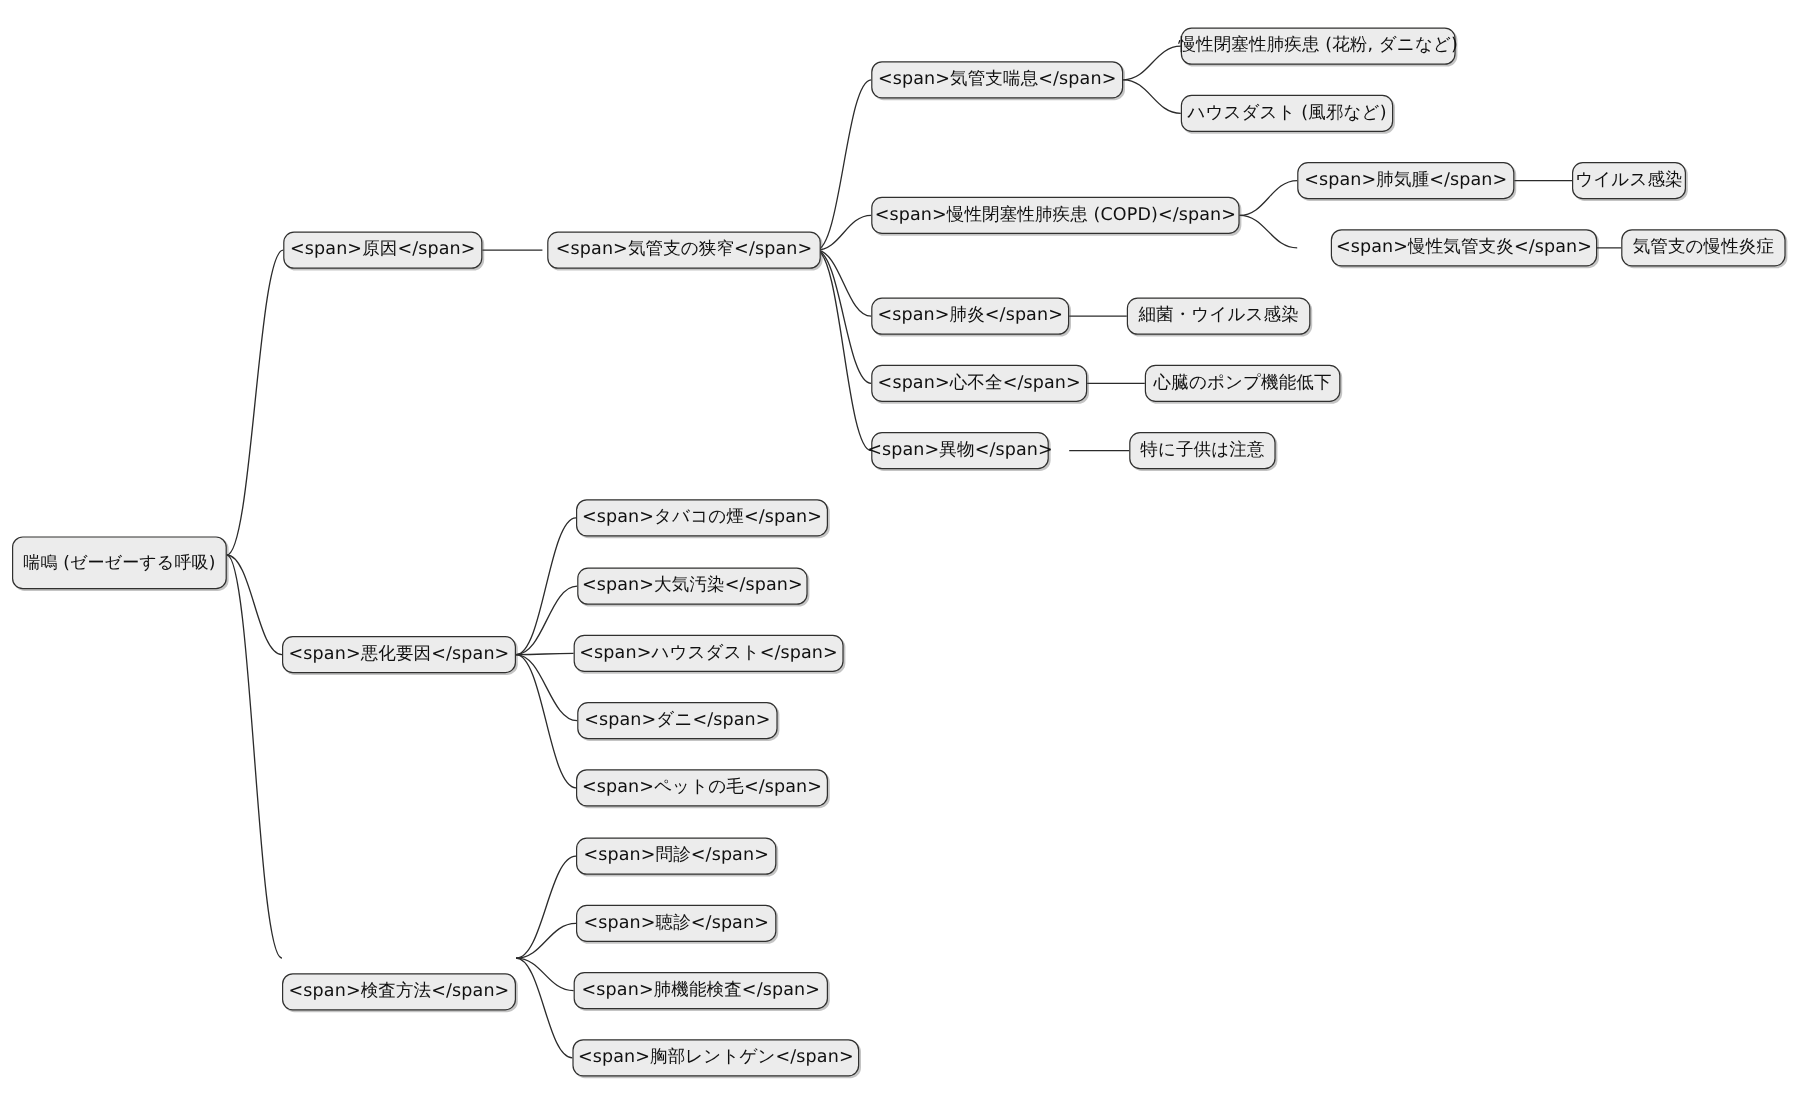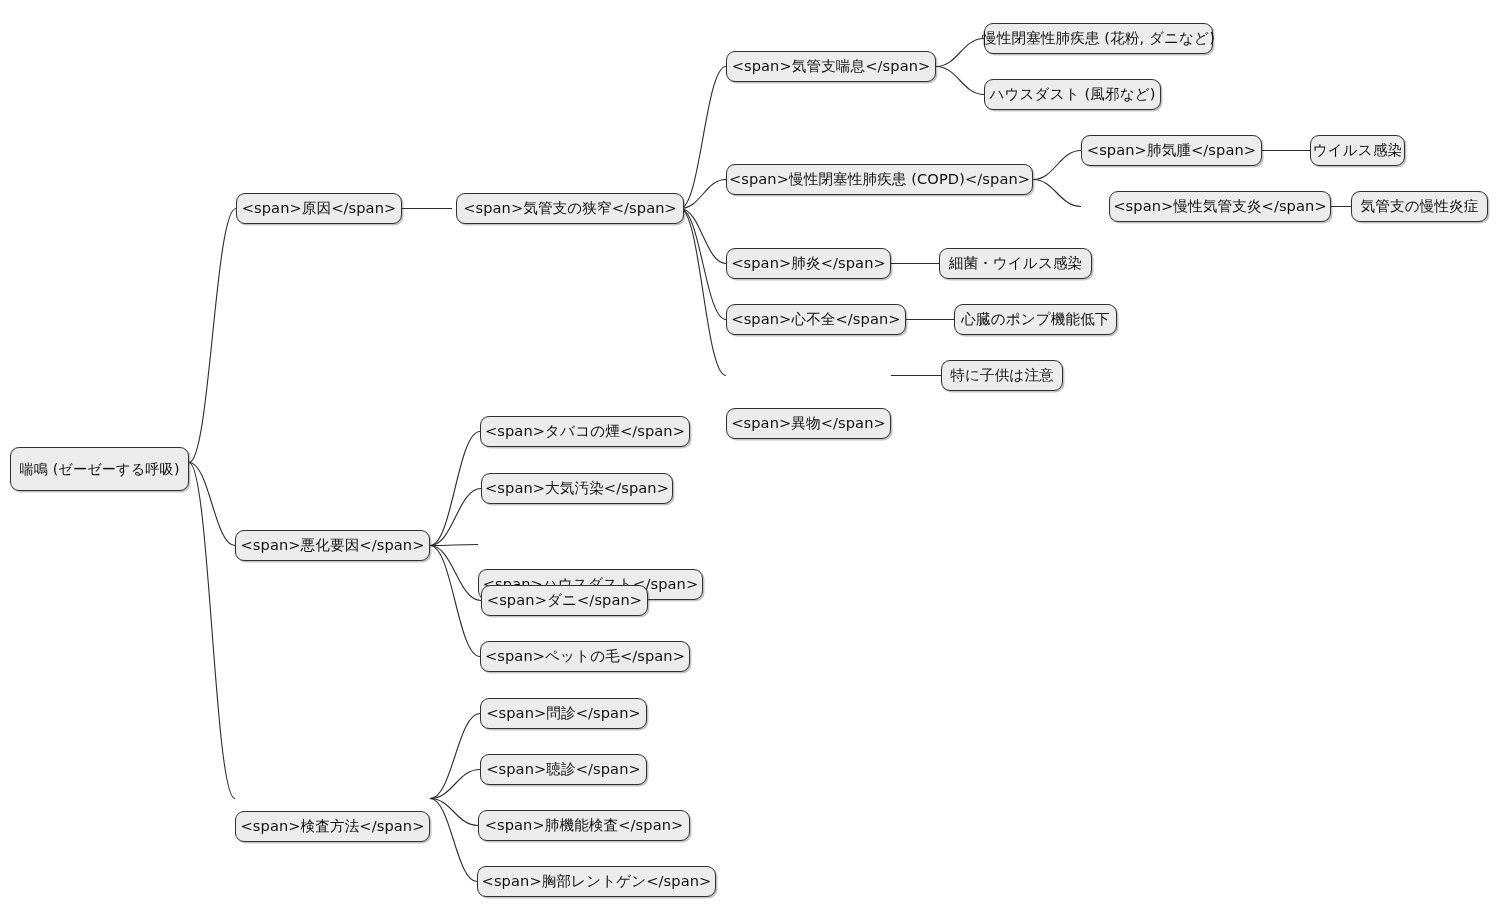--- a/index.html
+++ b/index.html
@@ -93,26 +93,26 @@
       <div class="node" style="left: 984px; top: 79px; width: 177px; height: 31px;">ハウスダスト (風邪など)</div>
       <div class="node" style="left: 726px; top: 164px; width: 307px; height: 31px;">&lt;span&gt;慢性閉塞性肺疾患 (COPD)&lt;/span&gt;</div>
       <div class="node" style="left: 1081px; top: 135px; width: 181px; height: 31px;">&lt;span&gt;肺気腫&lt;/span&gt;</div>
       <div class="node" style="left: 1310px; top: 135px; width: 95px; height: 31px;">ウイルス感染</div>
       <div class="node" style="left: 1081px; top: 191px; width: 222px; height: 31px; margin-left: 28px;">&lt;span&gt;慢性気管支炎&lt;/span&gt;</div>
       <div class="node" style="left: 1351px; top: 191px; width: 137px; height: 31px;">気管支の慢性炎症</div>
       <div class="node" style="left: 726px; top: 248px; width: 165px; height: 31px;">&lt;span&gt;肺炎&lt;/span&gt;</div>
       <div class="node" style="left: 939px; top: 248px; width: 153px; height: 31px;">細菌・ウイルス感染</div>
       <div class="node" style="left: 726px; top: 304px; width: 180px; height: 31px;">&lt;span&gt;心不全&lt;/span&gt;</div>
       <div class="node" style="left: 954px; top: 304px; width: 163px; height: 31px;">心臓のポンプ機能低下</div>
-      <div class="node" style="left: 726px; top: 360px; width: 165px; height: 31px; margin-top: 48px;">&lt;span&gt;異物&lt;/span&gt;</div>
+      <div class="node" style="left: 726px; top: 360px; width: 148px; height: 31px;">&lt;span&gt;異物&lt;/span&gt;</div>
       <div class="node" style="left: 941px; top: 360px; width: 122px; height: 31px;">特に子供は注意</div>
       <div class="node" style="left: 235px; top: 530px; width: 195px; height: 31px;">&lt;span&gt;悪化要因&lt;/span&gt;</div>
       <div class="node" style="left: 480px; top: 416px; width: 210px; height: 31px;">&lt;span&gt;タバコの煙&lt;/span&gt;</div>
       <div class="node" style="left: 481px; top: 473px; width: 192px; height: 31px;">&lt;span&gt;大気汚染&lt;/span&gt;</div>
-      <div class="node" style="left: 478px; top: 529px; width: 225px; height: 31px; margin-top: 40px;">&lt;span&gt;ハウスダスト&lt;/span&gt;</div>
+      <div class="node" style="left: 478px; top: 529px; width: 225px; height: 31px;">&lt;span&gt;ハウスダスト&lt;/span&gt;</div>
       <div class="node" style="left: 481px; top: 585px; width: 167px; height: 31px;">&lt;span&gt;ダニ&lt;/span&gt;</div>
       <div class="node" style="left: 480px; top: 641px; width: 210px; height: 31px;">&lt;span&gt;ペットの毛&lt;/span&gt;</div>
       <div class="node" style="left: 235px; top: 783px; width: 195px; height: 31px; margin-top: 28px;">&lt;span&gt;検査方法&lt;/span&gt;</div>
       <div class="node" style="left: 480px; top: 698px; width: 167px; height: 31px;">&lt;span&gt;問診&lt;/span&gt;</div>
       <div class="node" style="left: 480px; top: 754px; width: 167px; height: 31px;">&lt;span&gt;聴診&lt;/span&gt;</div>
       <div class="node" style="left: 478px; top: 810px; width: 212px; height: 31px;">&lt;span&gt;肺機能検査&lt;/span&gt;</div>
       <div class="node" style="left: 477px; top: 866px; width: 239px; height: 31px;">&lt;span&gt;胸部レントゲン&lt;/span&gt;</div>
     </div>
 </div>
 

